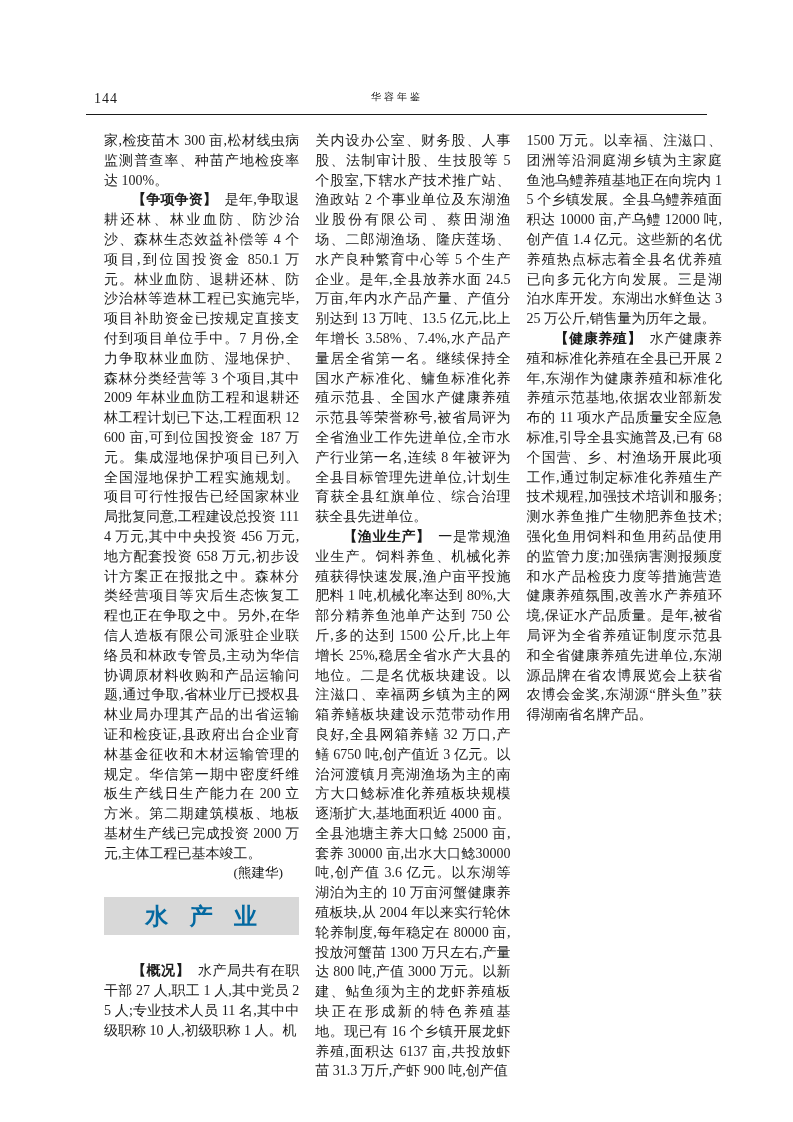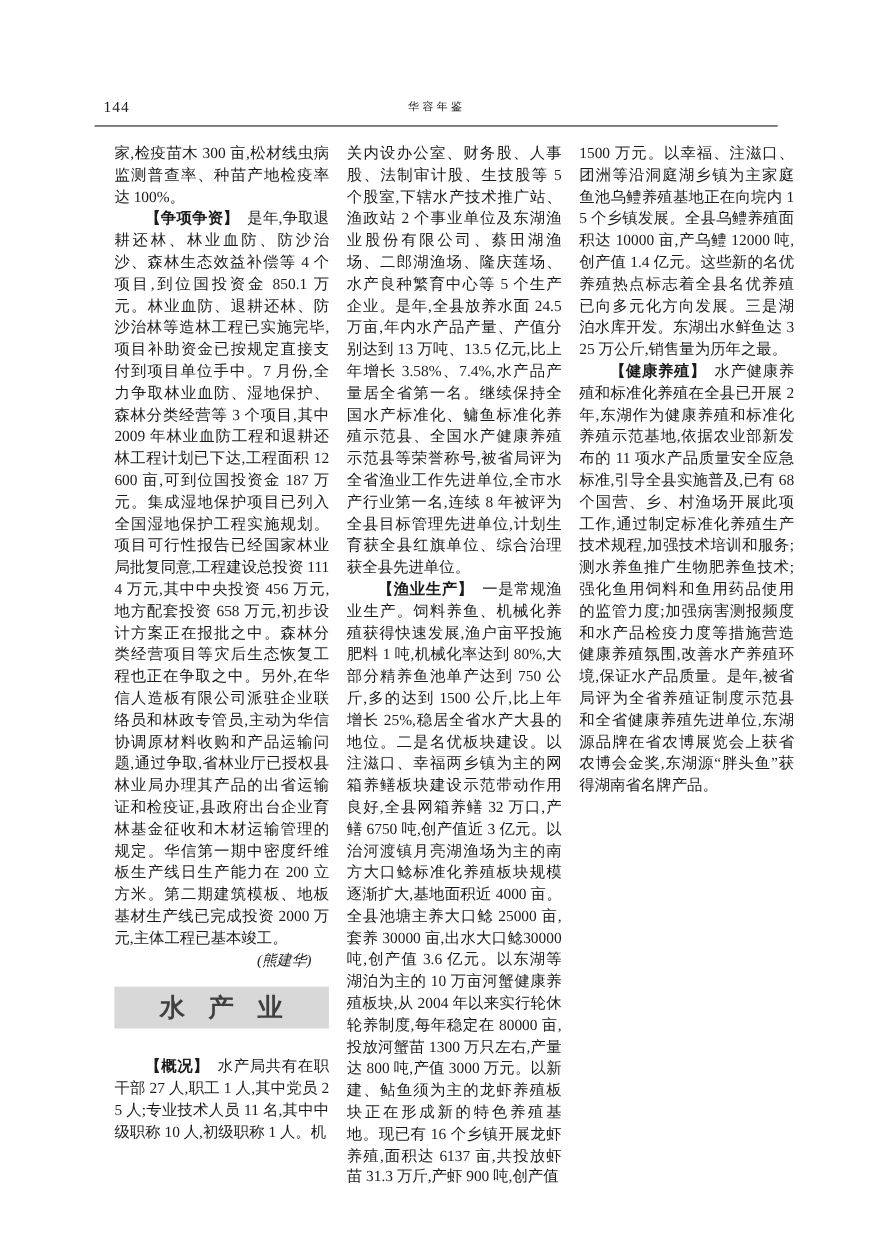--- a/index.html
+++ b/index.html
@@ -29,30 +29,30 @@
   .col p { margin:0; padding:0; }
   p.entry { text-indent:2em; }
   p.cont { text-indent:0; }
   .lbl {
     font-family:Liberation Serif, serif;
     font-weight:bold;
     margin-right:0.55em;
   }
   p.signature {
     text-align:right; text-indent:0;
-    padding-right:1.2em; font-size:13.5px;font-style:italic;
+    padding-right:1.2em; font-size:13.5px;
   }
   h2.section-box {
     margin:14px 0 26px 0; padding:0;
     background:#d8d8d8;
     height:38px; line-height:38px;
     text-align:center;
     font-family:"Liberation Sans","DejaVu Sans",sans-serif;
     font-size:23px; font-weight:bold;
-    color:#404040;
+    color:#0369a1;
     word-spacing:13px;
     letter-spacing:1px;
   }
 </style>
 </head>
 <body>
 
 <div class="page">
 
   <div class="hdr">

